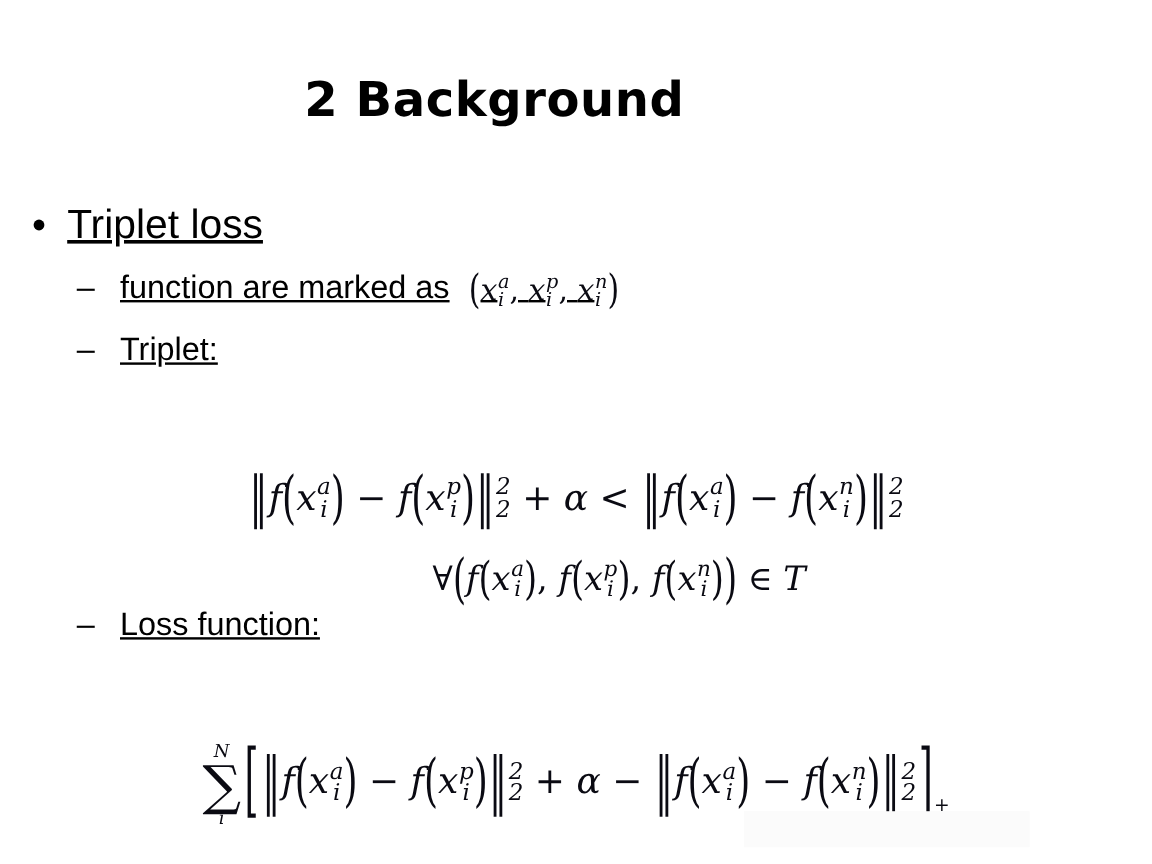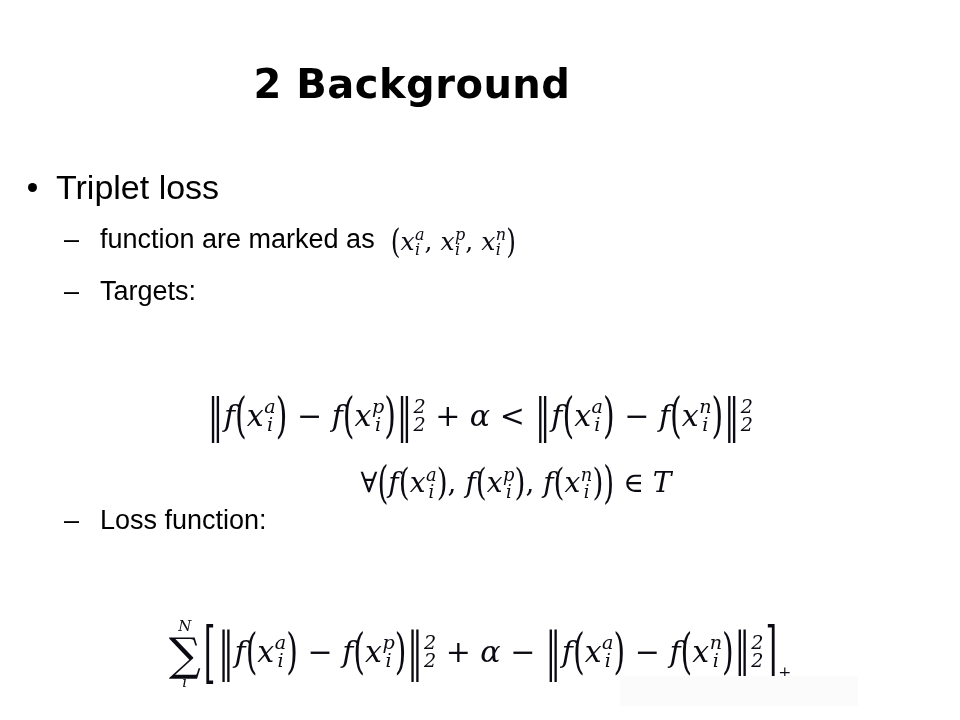--- a/index.html
+++ b/index.html
@@ -36,20 +36,21 @@
     color: #000000;
     line-height: 1.1;
   }
 
   
   .body-area {
     position: absolute;
     top: 168px;
     left: 22px;
     width: 916px;
+    text-decoration: underline;
   }
 
   .lvl1 {
     position: relative;
     padding-left: 34px;
     font-size: 34px;
     line-height: 1.15;
     margin-bottom: 6px;
     font-family: "Liberation Sans", sans-serif;
   }
@@ -220,21 +221,21 @@
               <span class="s-top">p</span>
               <span class="s-bot">i</span>
             </span><span class="up">,&nbsp;</span><span>x</span><span class="ss">
               <span class="s-top">n</span>
               <span class="s-bot">i</span>
             </span><span class="paren">)</span></span></span>
     </div>
 
     <div class="lvl2" style="margin-top:18px;">
       <span class="bullet-dash">–</span>
-      <span>Targets:</span>
+      <span>Triplet:</span>
     </div>
 
     <div class="lvl2" style="margin-top:196px;">
       <span class="bullet-dash">–</span>
       <span>Loss function:</span>
     </div>
 
   </div>
 
   <div class="eq-block eq1">

